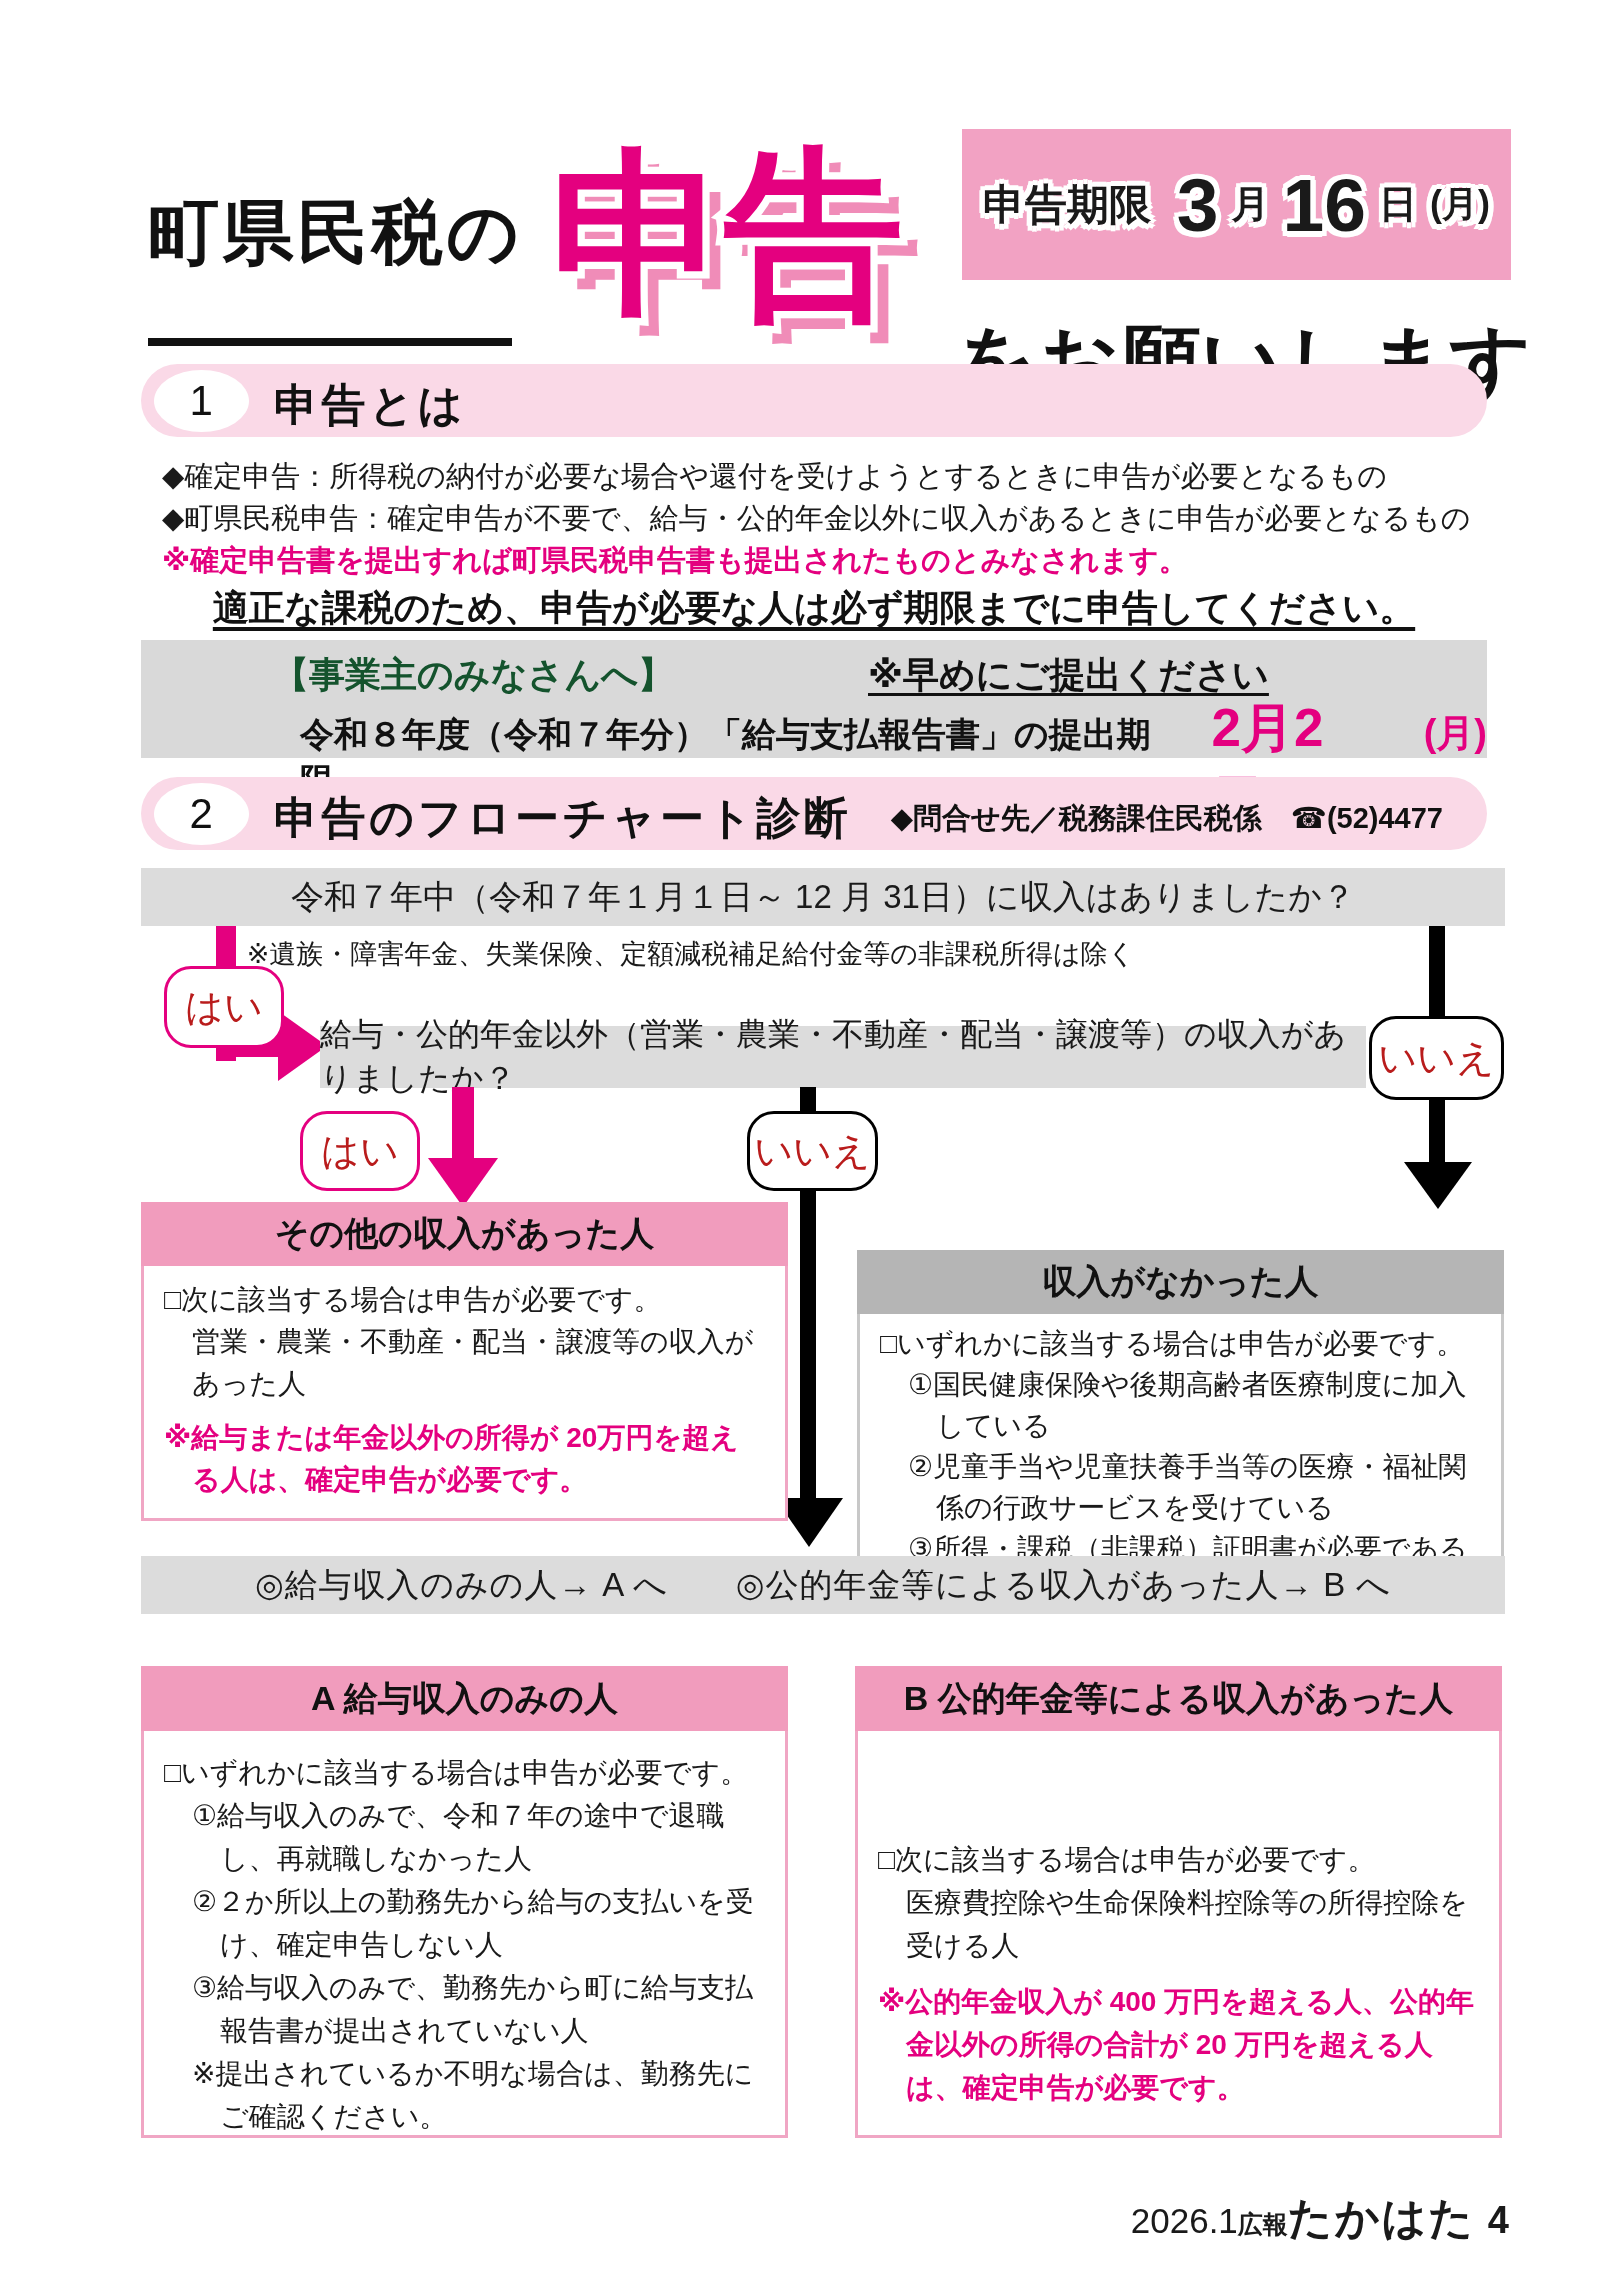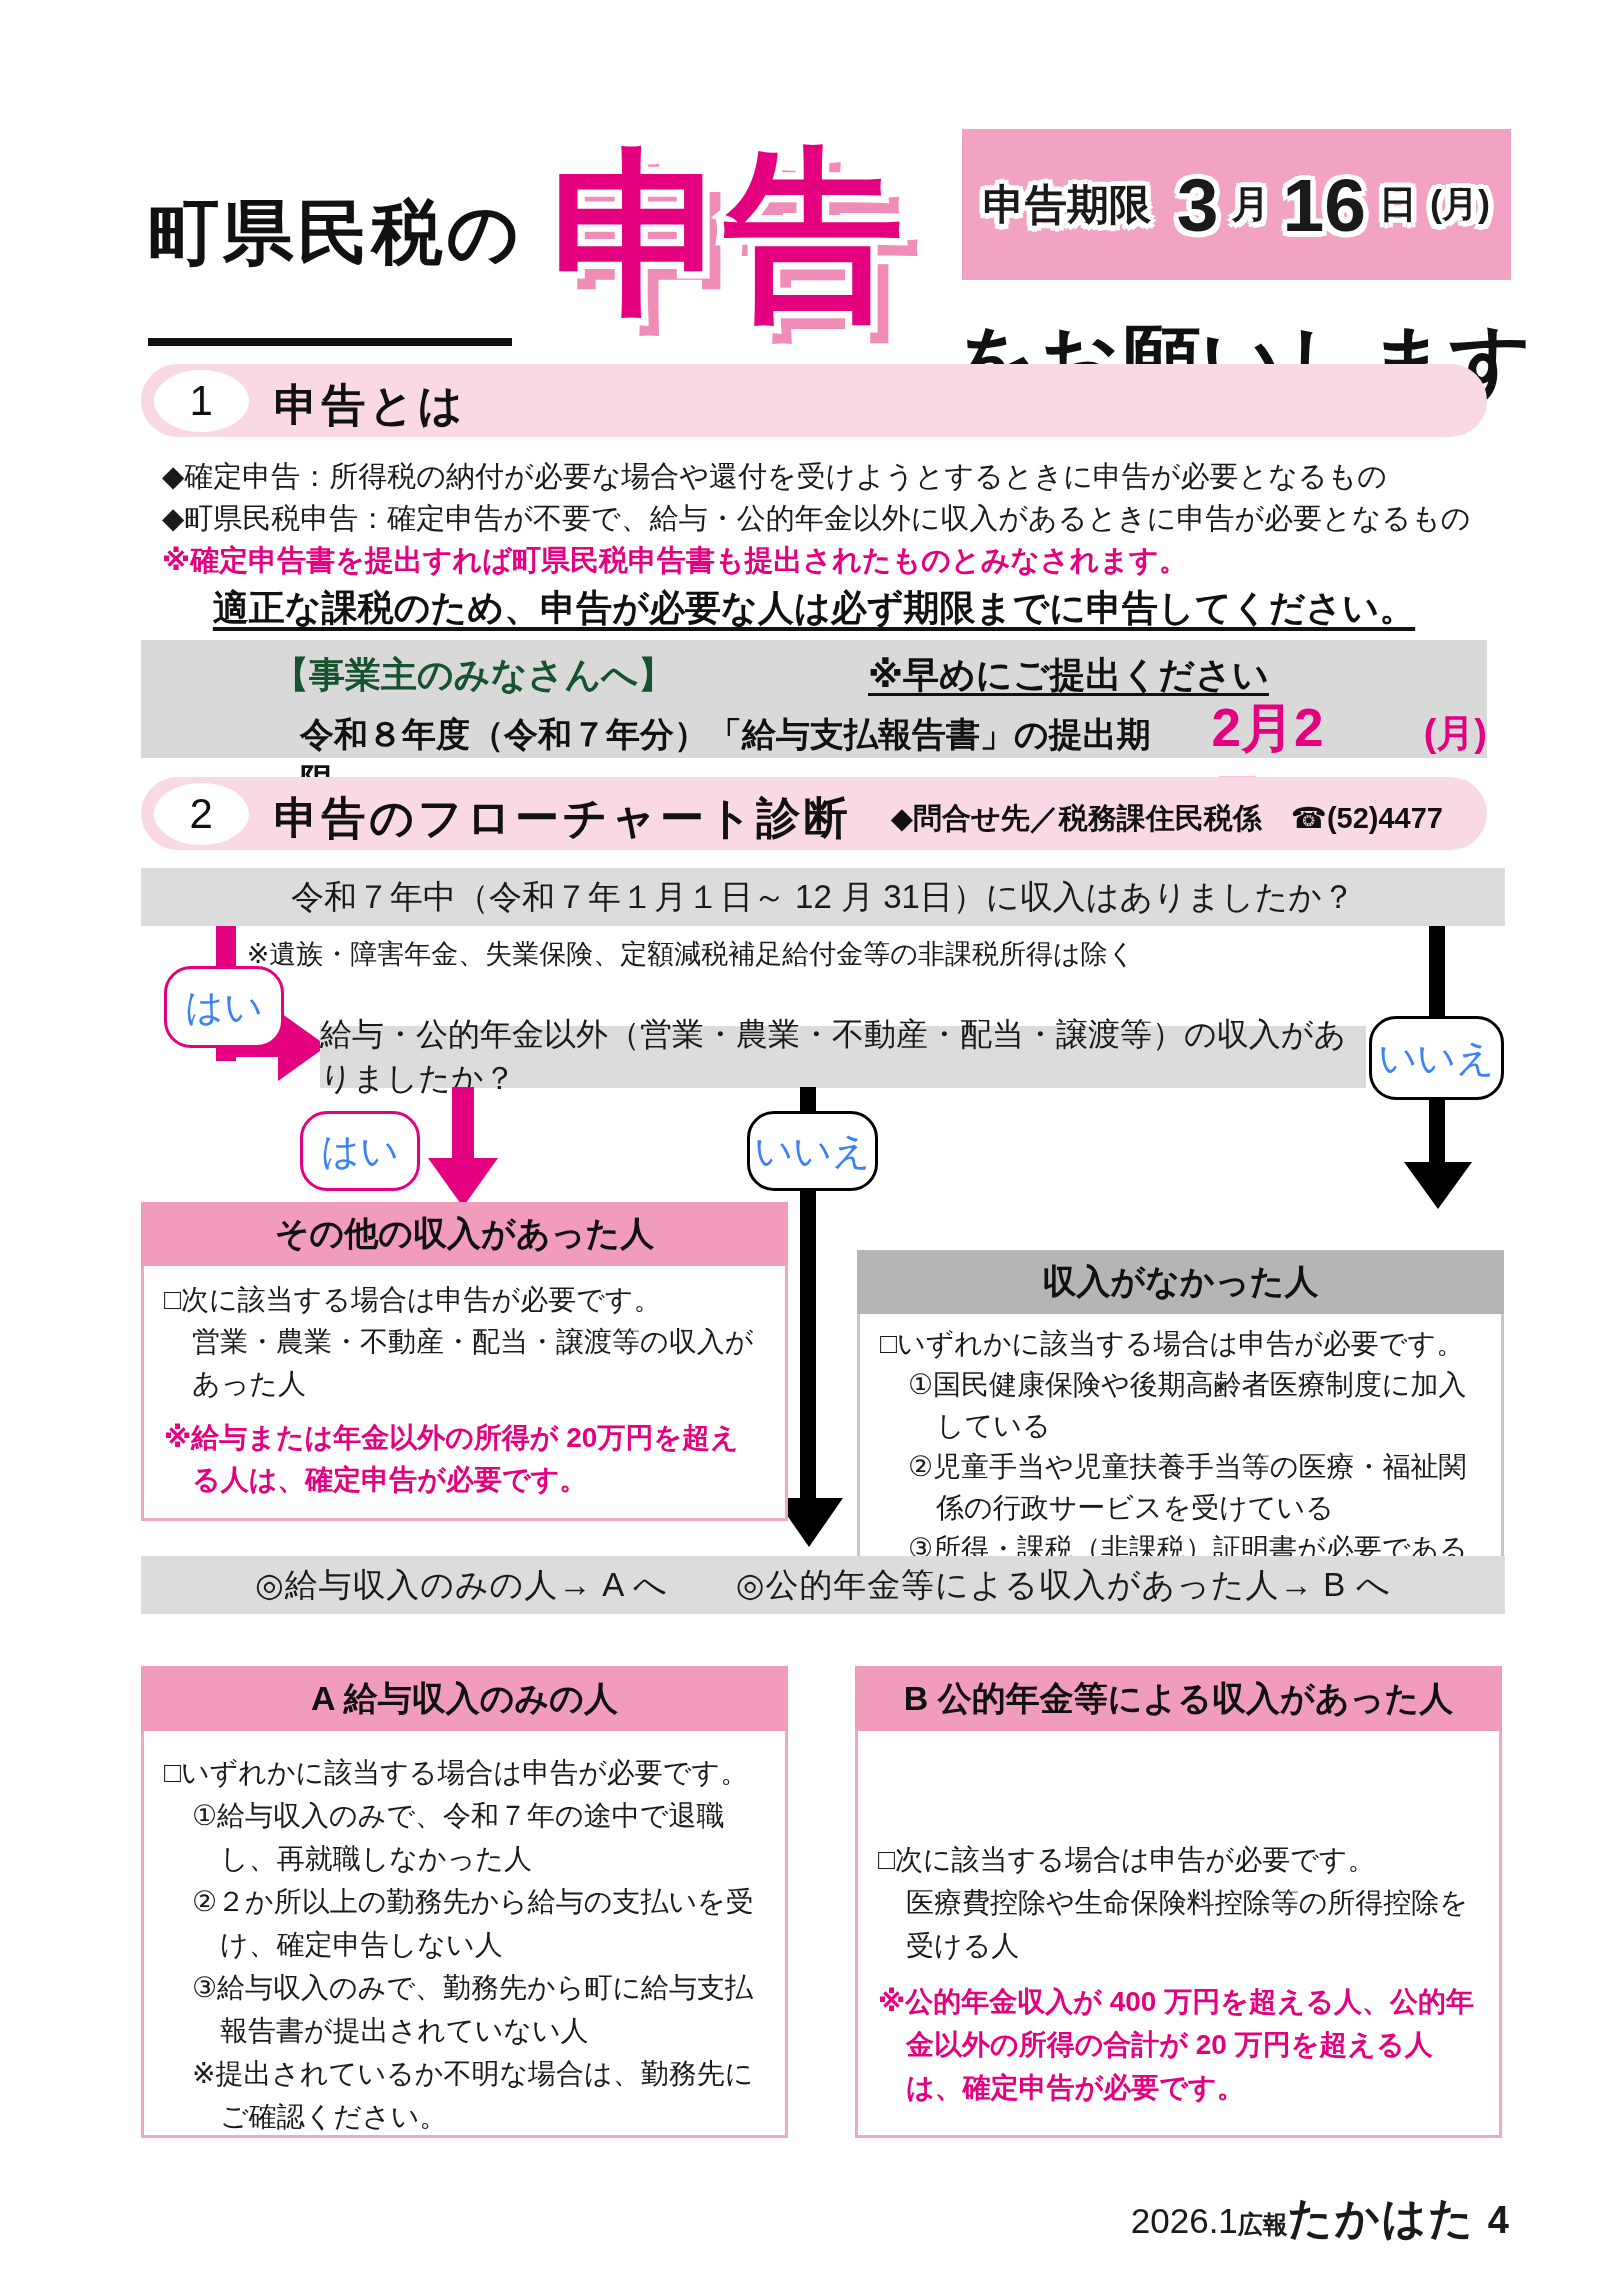--- a/index.html
+++ b/index.html
@@ -55,21 +55,21 @@
   .pink-vline1 { left:216px; top:926px; width:20px; height:135px; background:#e4007f; }
   .pink-elbow { left:216px; top:1035px; width:64px; height:22px; background:#e4007f; }
   .pink-tri-right { left:278px; top:1011px; width:0; height:0; border-left:49px solid #e4007f; border-top:35px solid transparent; border-bottom:35px solid transparent; }
   .pink-vline2 { left:452px; top:1087px; width:22px; height:75px; background:#e4007f; }
   .pink-tri-down { left:428px; top:1158px; width:0; height:0; border-top:49px solid #e4007f; border-left:35px solid transparent; border-right:35px solid transparent; }
   .black-vline1 { left:1429px; top:926px; width:16.4px; height:242px; background:#000; }
   .black-tri1 { left:1404px; top:1162px; width:0; height:0; border-top:47px solid #000; border-left:34px solid transparent; border-right:34px solid transparent; }
   .black-vline2 { left:800px; top:1087px; width:16.4px; height:416px; background:#000; }
   .black-tri2 { left:775px; top:1498px; width:0; height:0; border-top:49px solid #000; border-left:34px solid transparent; border-right:34px solid transparent; }
 
-  .bubble { background:#fff; display:flex; align-items:center; justify-content:center; font-size:38px; font-weight:500; color:#3b82f6; border-radius:27px; }
+  .bubble { background:#fff; display:flex; align-items:center; justify-content:center; font-size:38px; font-weight:500; color:#b91c1c; border-radius:27px; }
   .bubble-pink { border:3.6px solid #e4007f; }
   .bubble-black { border:3.6px solid #000; }
   .yes1 { left:164px; top:966px; width:120px; height:82px; }
   .no1 { left:1369px; top:1016px; width:135px; height:84px; }
   .yes2 { left:300px; top:1111px; width:120px; height:80px; }
   .no2 { left:747px; top:1111px; width:131px; height:80px; }
 
   
   .result-box { width:647px; }
   .rb-header { height:64px; display:flex; align-items:center; justify-content:center; font-size:34px; font-weight:700; color:#111; }

